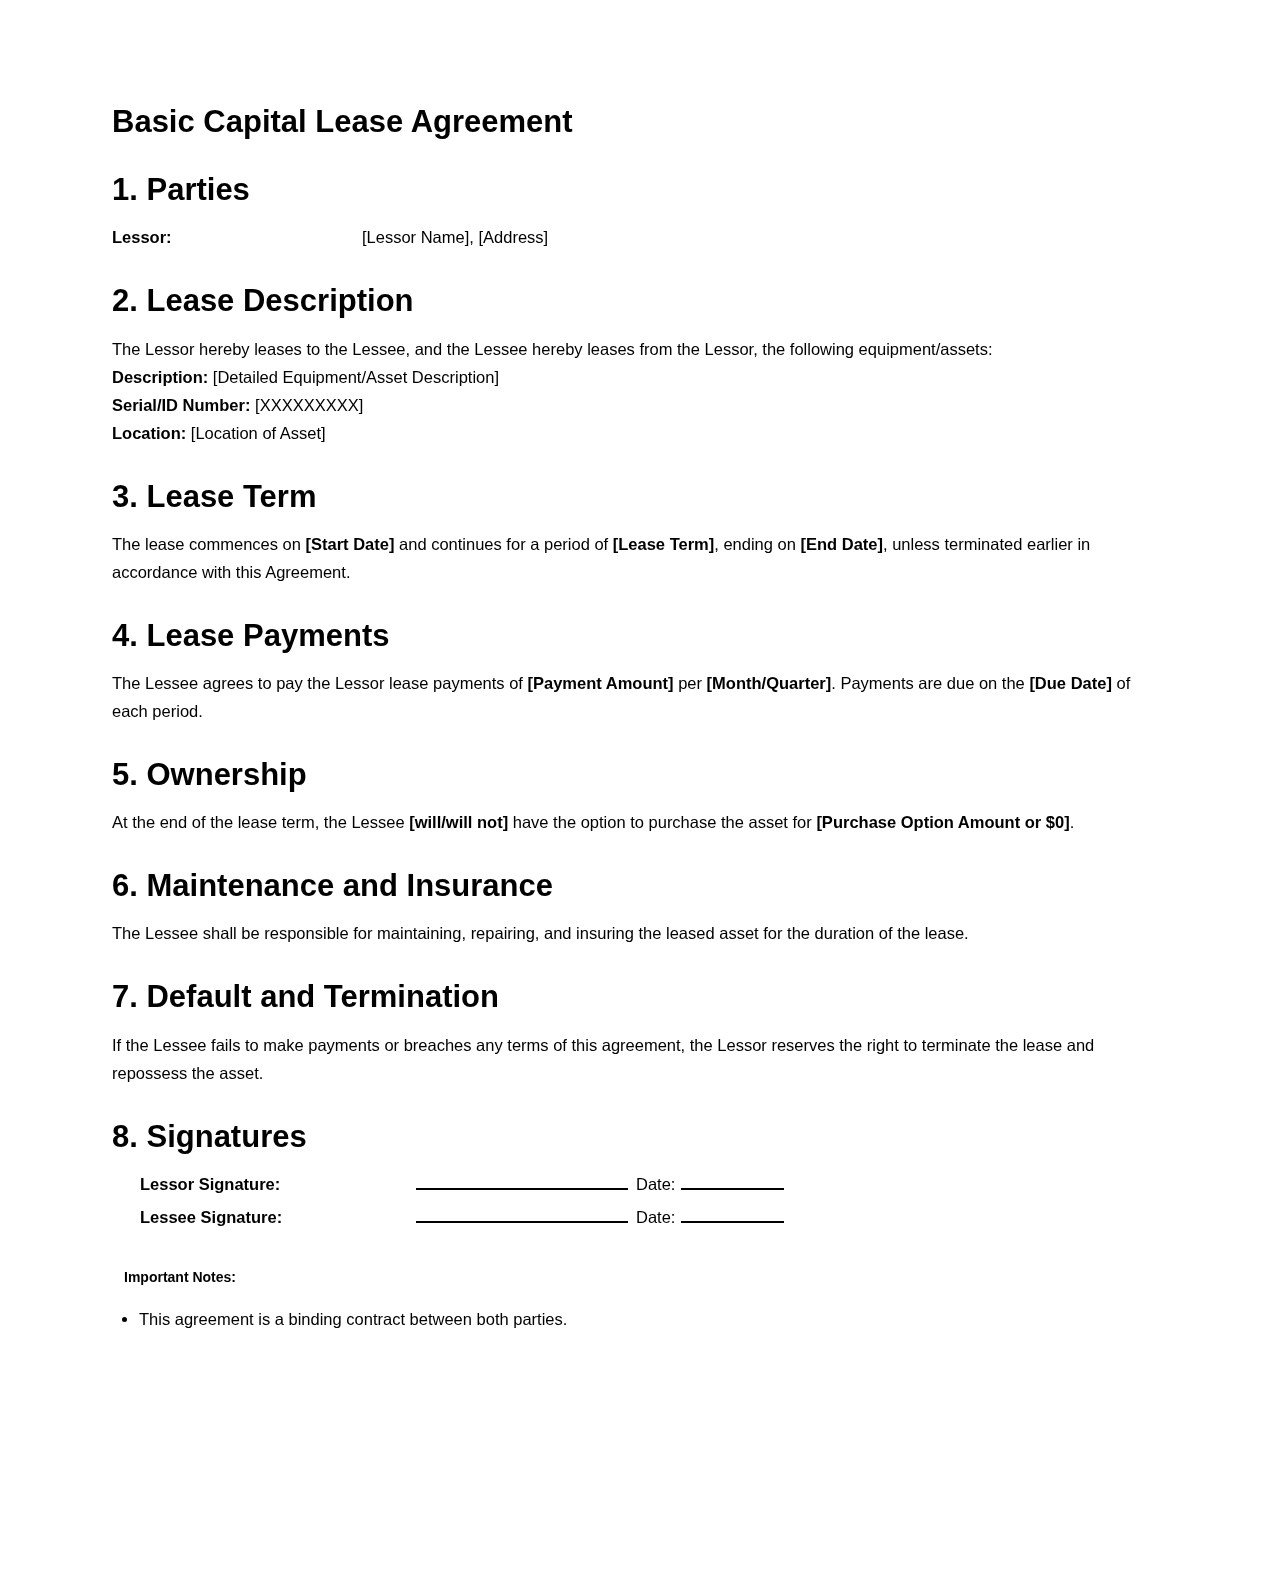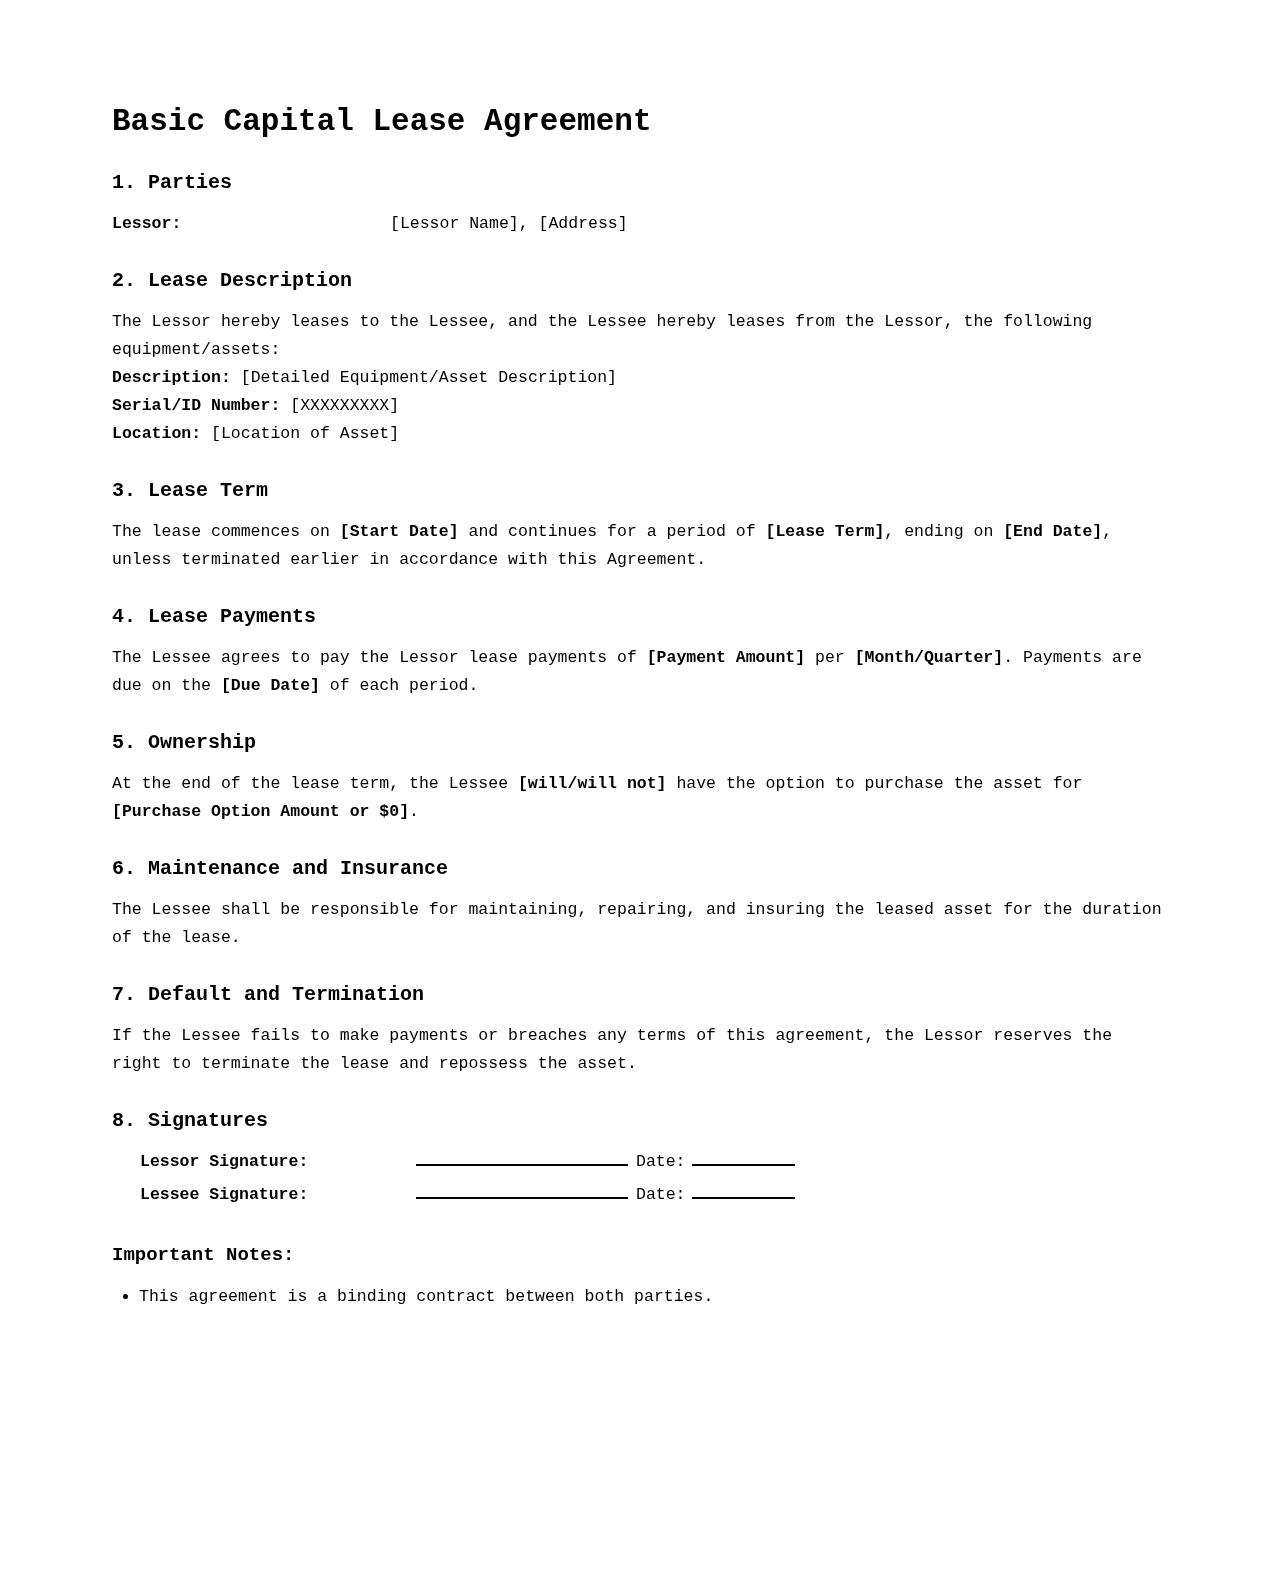--- a/index.html
+++ b/index.html
@@ -12,48 +12,46 @@
     width: 1263px;
     height: 1593px;
     color: #000000;
     font-family: "Liberation Sans", sans-serif;
     font-size: 16.5px;
     line-height: 28px;
   }
   .page {
     padding: 103px 97px 0 112px;
     width: 1263px;
-    font-family: Liberation Mono, monospace;
   }
   h1 {
     font-size: 31px;
     line-height: 1.2;
     margin: 0;
     font-weight: 700;
   }
   h2 {
-    font-size: 20px;
+    font-size: 31px;
     line-height: 1.2;
     margin: 31px 0 15px 0;
     font-weight: 700;
   }
   h3 {
-    font-size: 19px;
+    font-size: 14px;
     line-height: 24px;
-    margin: 34px 0 15px 0;
+    margin: 34px 0 15px 12px;
     font-weight: 700;
   }
   p {
     margin: 0 0 16px 0;
   }
   strong { font-weight: 700; text-align: center; }
   .kv-row {
     display: flex;
     margin: 0 0 7px 0;
-    gap: 28px;
   }
   .kv-label {
     width: 250px;
     flex: 0 0 250px;
     font-weight: 700;
   }
   .sig-row {
     display: flex;
     align-items: baseline;
     margin: 0 0 5px 0;

